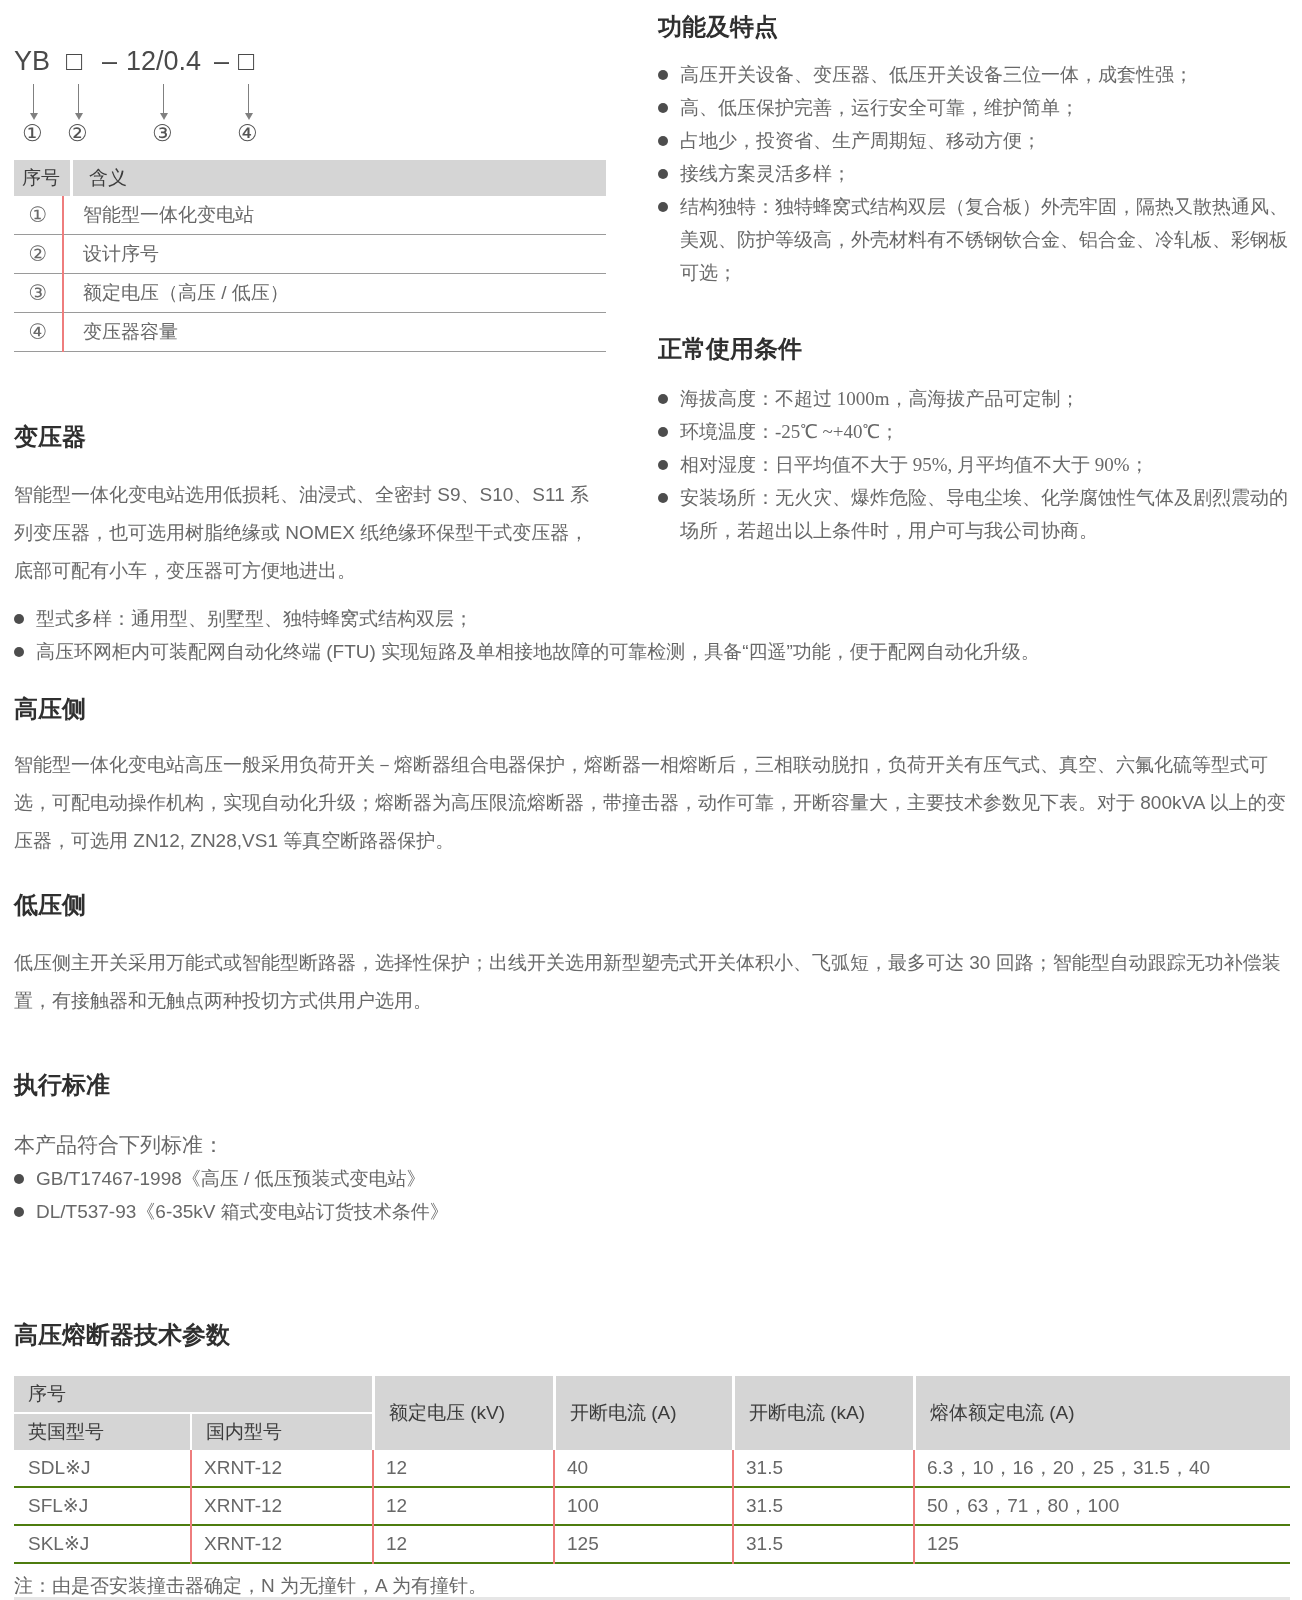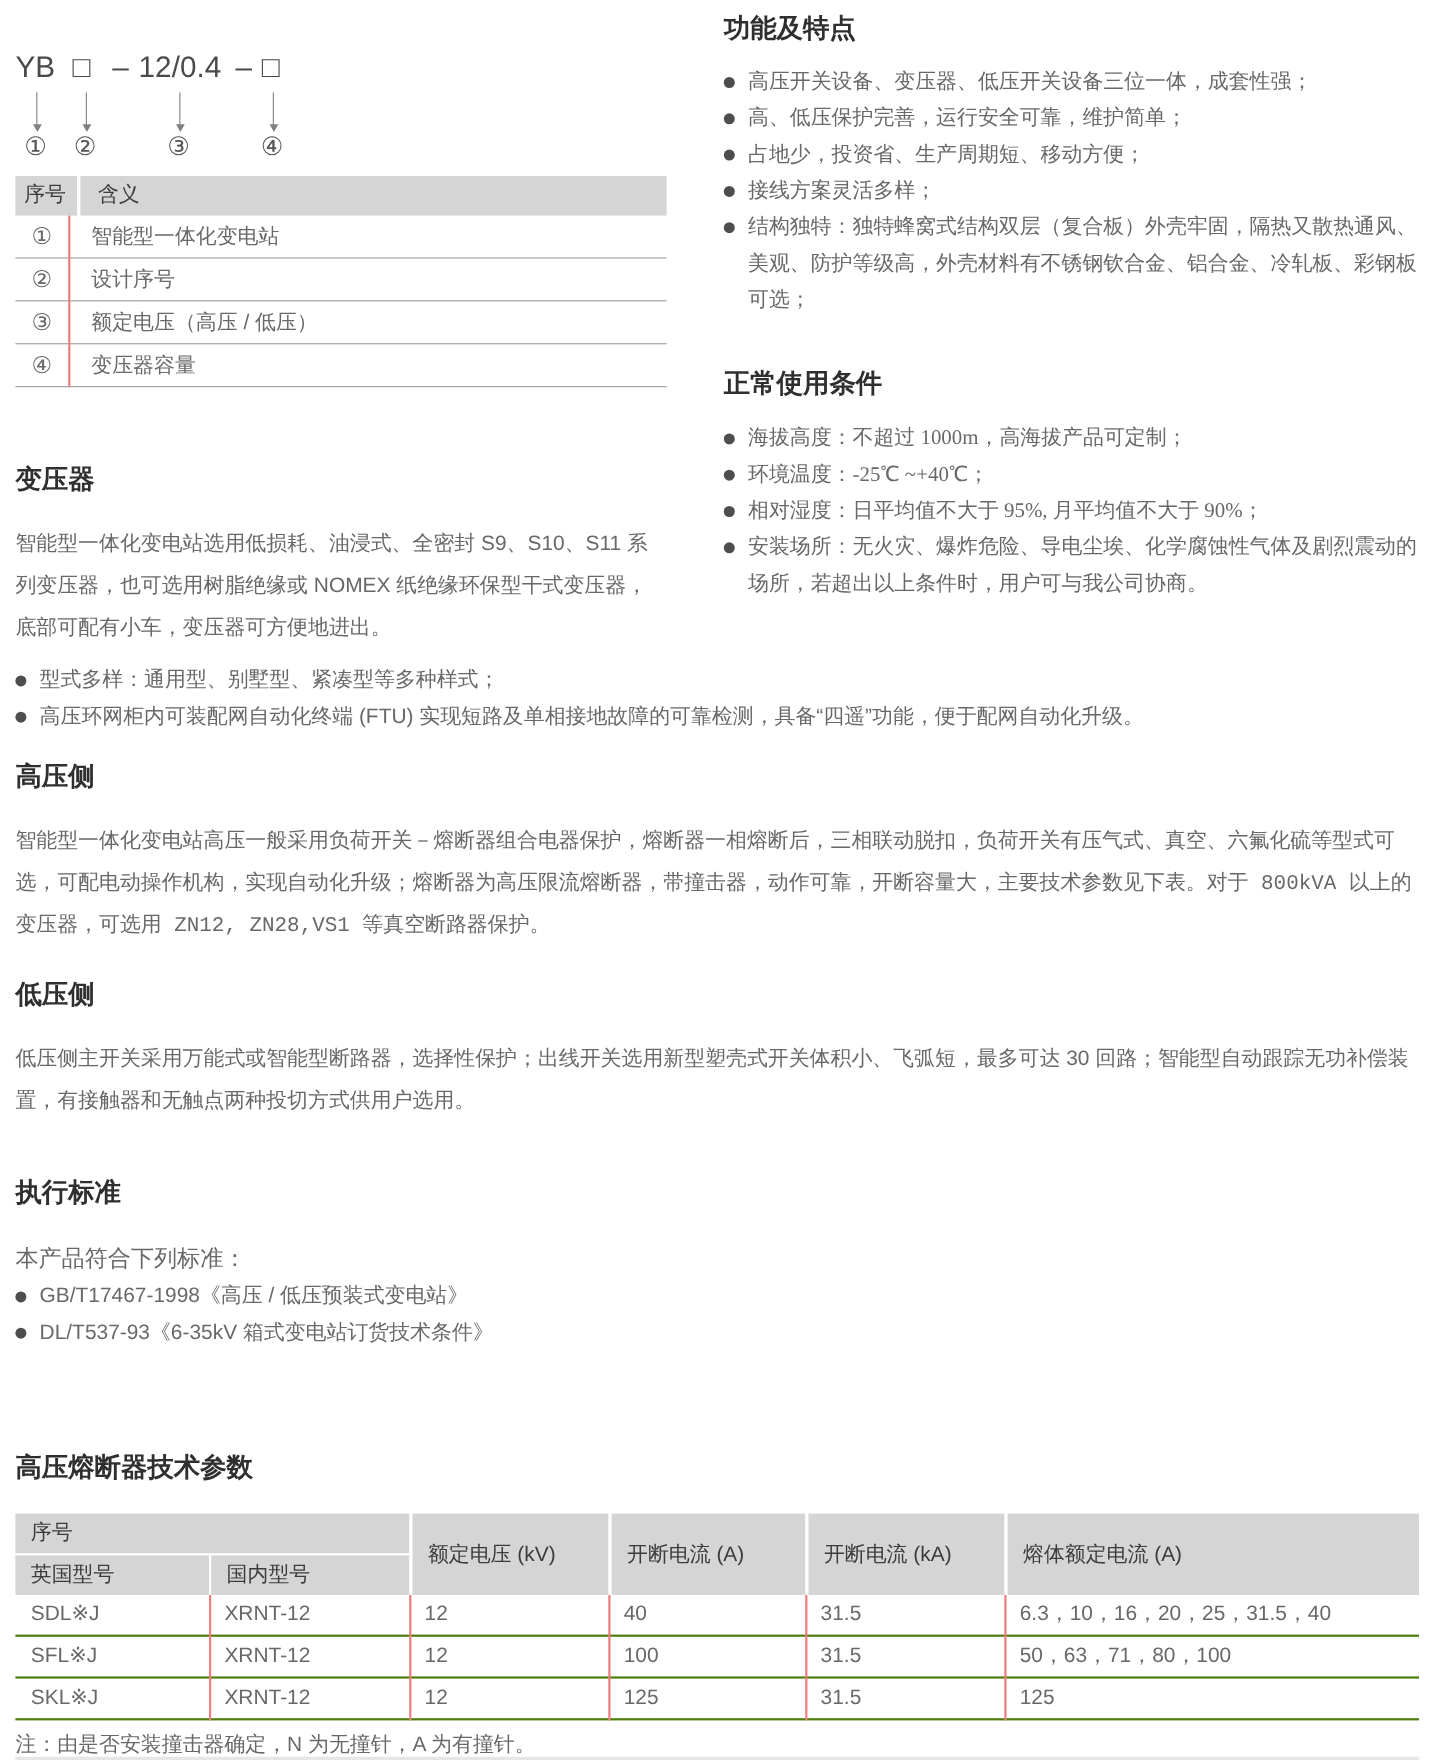--- a/index.html
+++ b/index.html
@@ -162,32 +162,32 @@
     </div>
   </div>
 
   <div class="sec" style="left:14px;top:422px;width:1278px;">
     <h2>变压器</h2>
     <div class="para" style="width:590px;margin-top:24px;">智能型一体化变电站选用低损耗、油浸式、全密封 S9、S10、S11 系列变压器，也可选用树脂绝缘或 NOMEX 纸绝缘环保型干式变压器，底部可配有小车，变压器可方便地进出。</div>
     <div class="blist" style="margin-top:12px;">
 
         <div class="bitem">
           <span class="dot"></span>
-          <span class="btext">型式多样：通用型、别墅型、紧凑型等多种样式；</span>
+          <span class="btext">型式多样：通用型、别墅型、独特蜂窝式结构双层；</span>
         </div>
 
         <div class="bitem">
           <span class="dot"></span>
           <span class="btext">高压环网柜内可装配网自动化终端 (FTU) 实现短路及单相接地故障的可靠检测，具备“四遥”功能，便于配网自动化升级。</span>
         </div>
 
     </div>
   </div>
 
-  <div class="sec" style="left:14px;top:694px;width:1278px;font-family:Liberation Mono, monospace;">
+  <div class="sec" style="left:14px;top:694px;width:1278px;">
     <h2>高压侧</h2>
     <div class="para" style="margin-top:22px;">智能型一体化变电站高压一般采用负荷开关－熔断器组合电器保护，熔断器一相熔断后，三相联动脱扣，负荷开关有压气式、真空、六氟化硫等型式可选，可配电动操作机构，实现自动化升级；熔断器为高压限流熔断器，带撞击器，动作可靠，开断容量大，主要技术参数见下表。对于 800kVA 以上的变压器，可选用 ZN12, ZN28,VS1 等真空断路器保护。</div>
   </div>
 
   <div class="sec" style="left:14px;top:890px;width:1278px;">
     <h2>低压侧</h2>
     <div class="para" style="margin-top:24px;">低压侧主开关采用万能式或智能型断路器，选择性保护；出线开关选用新型塑壳式开关体积小、飞弧短，最多可达 30 回路；智能型自动跟踪无功补偿装置，有接触器和无触点两种投切方式供用户选用。</div>
   </div>
 
   <div class="sec" style="left:14px;top:1070px;width:900px;">

